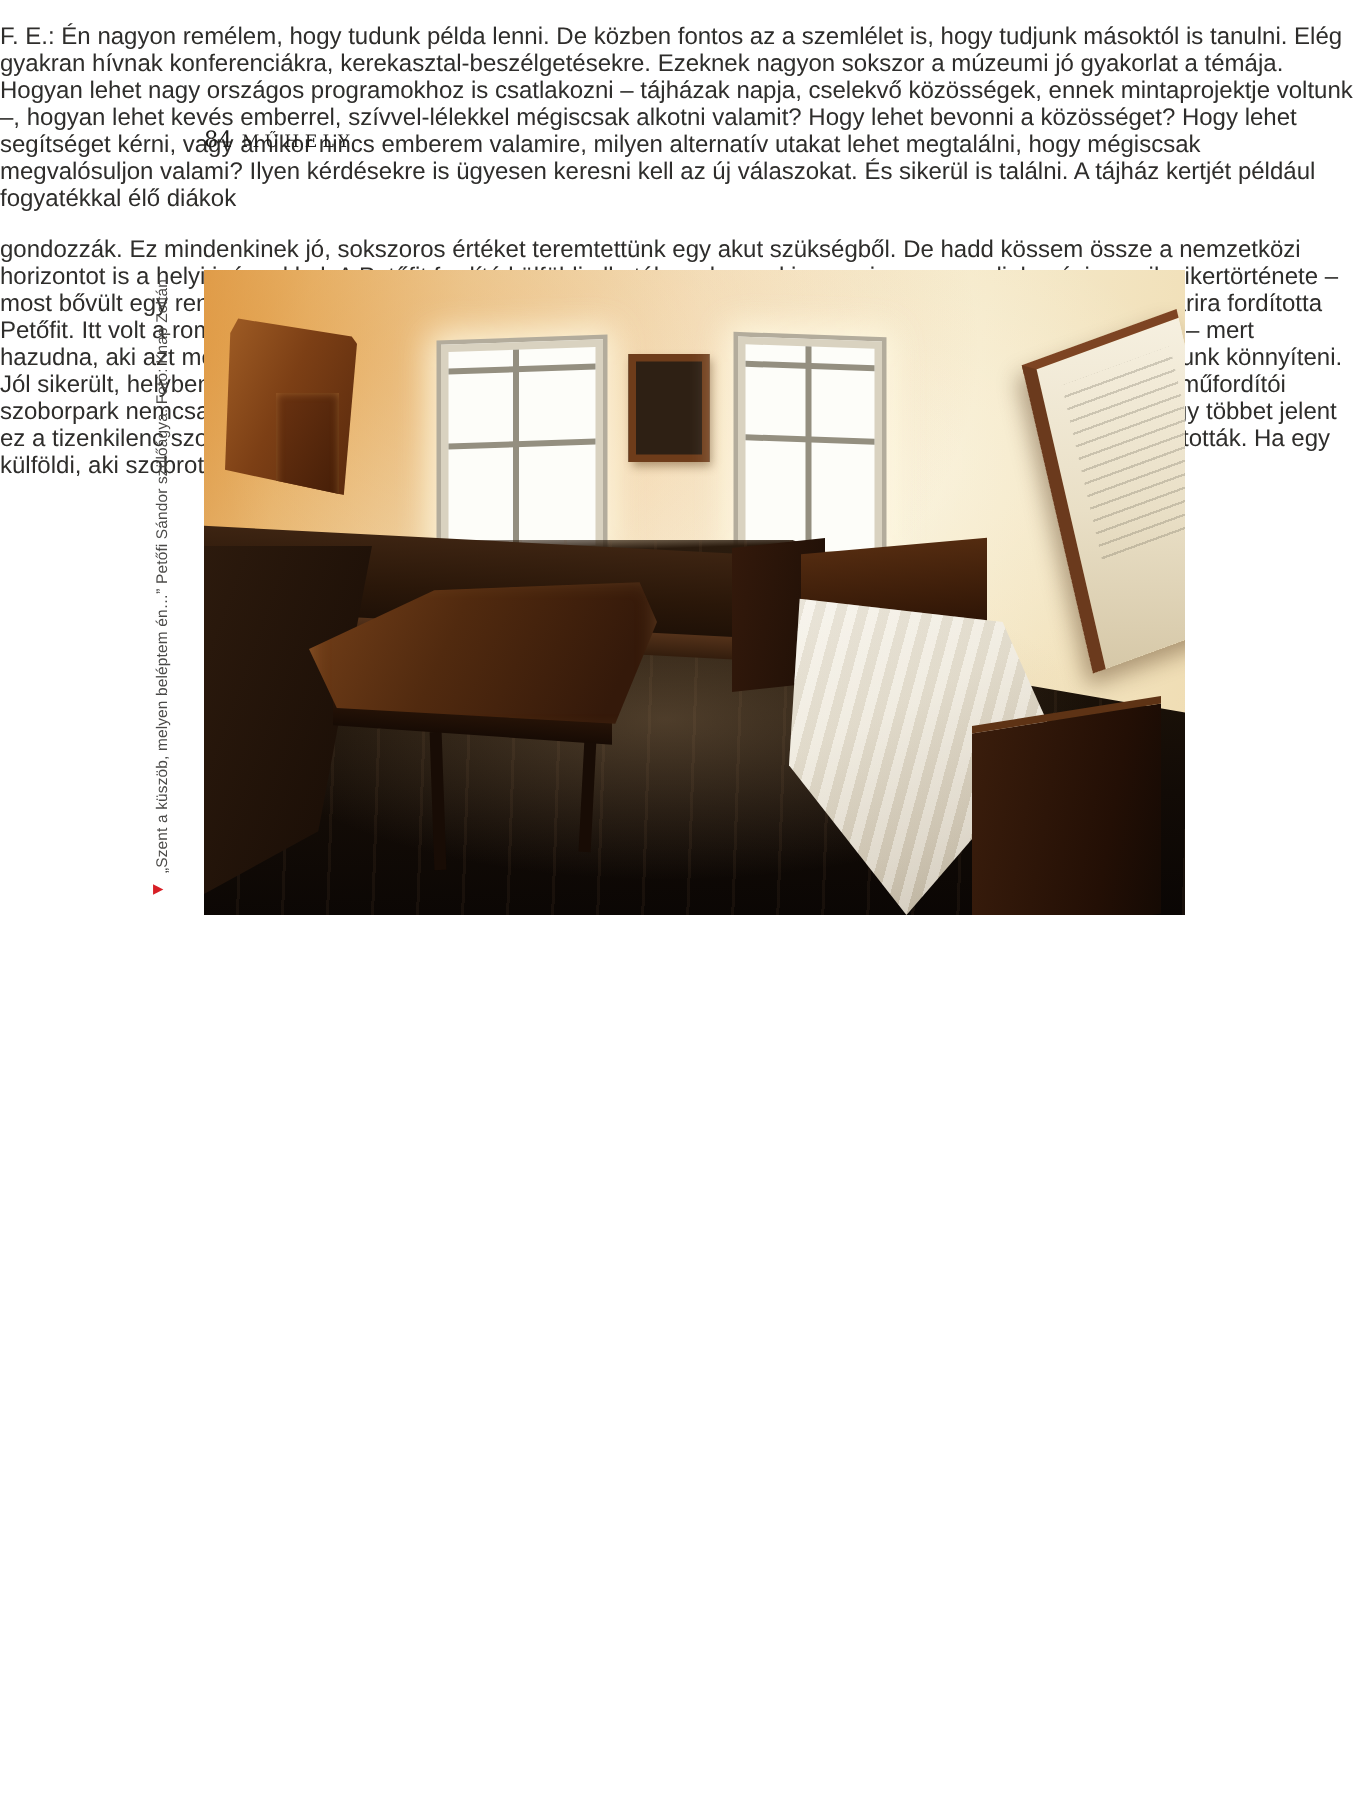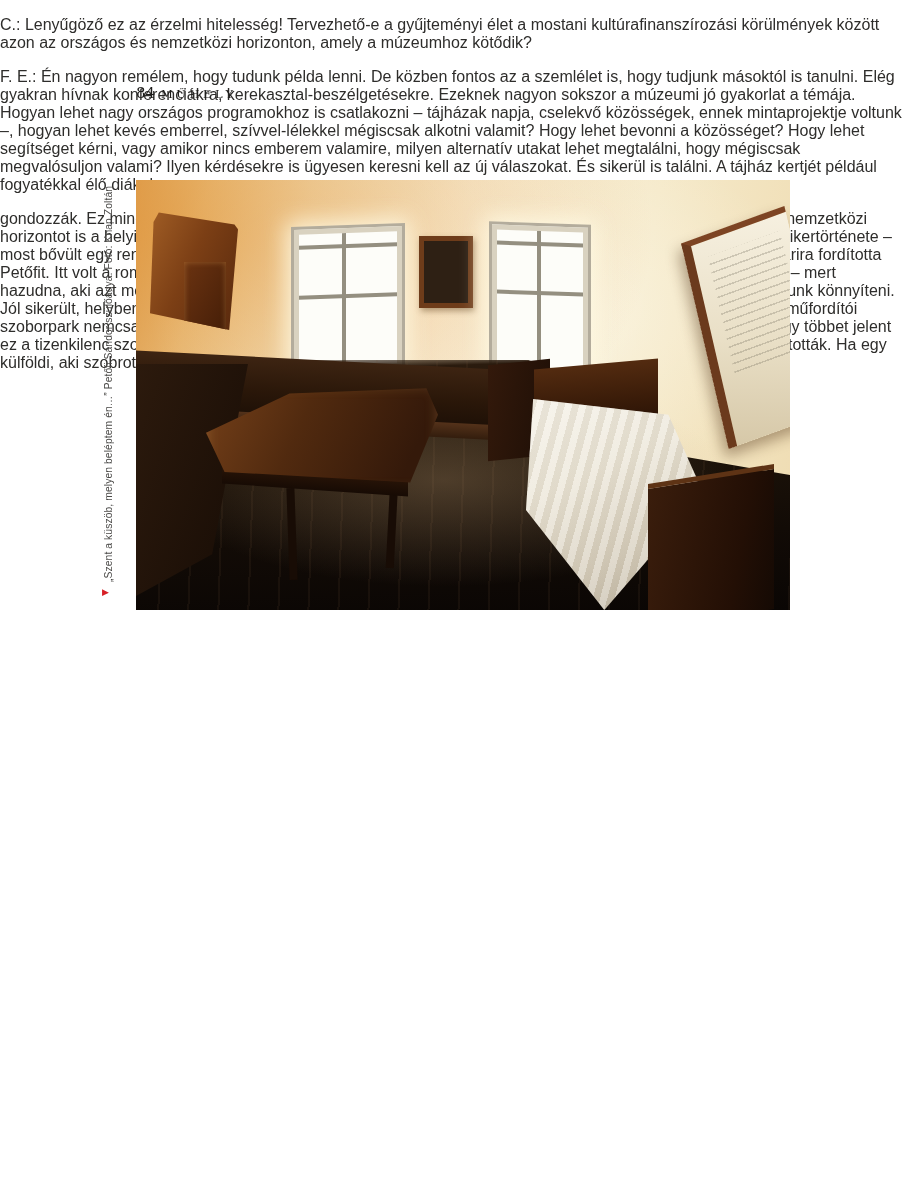--- a/index.html
+++ b/index.html
@@ -159,19 +159,18 @@
   <div class="chair2-back"></div>
   <div class="chair2-seat"></div>
   <div class="chair2-leg1"></div>
   <div class="chair2-leg2"></div>
   <div class="chair2-leg3"></div>
   <div class="vignette"></div>
 </div>
 
 <div class="article">
   <div class="col col-left">
-    <p class="q"><span class="spk">C.:</span> <span>Lenyűgöző ez az érzelmi hitelesség! Tervezhető-e a gyűjteményi élet a mostani kultúrafinanszírozási körülmények között azon az országos és nemzetközi horizonton, amely a múzeumhoz kötődik?</span></p>
     <p><span class="spk">F. E.:</span> <span>Én nagyon remélem, hogy tudunk példa lenni. De közben fontos az a szemlélet is, hogy tudjunk másoktól is tanulni. Elég gyakran hívnak konferenciákra, kerekasztal-beszélgetésekre. Ezeknek nagyon sokszor a múzeumi jó gyakorlat a témája. Hogyan lehet nagy országos programokhoz is csatlakozni – tájházak napja, cselekvő közösségek, ennek mintaprojektje voltunk –, hogyan lehet kevés emberrel, szívvel-lélekkel mégiscsak alkotni valamit? Hogy lehet bevonni a közösséget? Hogy lehet segítséget kérni, vagy amikor nincs emberem valamire, milyen alternatív utakat lehet megtalálni, hogy mégiscsak megvalósuljon valami? Ilyen kérdésekre is ügyesen keresni kell az új válaszokat. És sikerül is találni. A tájház kertjét például fogyatékkal élő diákok</span></p>
   </div>
   <div class="col col-right">
     <p>gondozzák. Ez mindenkinek jó, sokszoros értéket teremtettünk egy akut szükségből. De hadd kössem össze a nemzetközi horizontot is a helyi igényekkel. A Petőfit fordító külföldi alkotók szoborparkja – ami a magyar diplomácia egyik sikertörténete – most bővült egy rendhagyó szoborral, Choli Daróczi József magyar cigány költőével és pedagóguséval, aki lovárira fordította Petőfit. Itt volt a romapolitika színe-java nálunk, de a lényeg talán inkább az, hogy egy Kiskőrösön is problémás – mert hazudna, aki azt mondaná, nem problémás – társadalmi kérdésen, együttélési helyzeten okosan és szépen tudunk könnyíteni. Jól sikerült, helyben is felfigyeltek rá, a cigányok is magukénak érzik a szobrot – mindig van friss virág alatta. A műfordítói szoborpark nemcsak a kultúrdiplomáciai tisztelgés terepe, hanem helyi hatása is van. Biztos vagyok benne, hogy többet jelent ez a tizenkilenc szobor annak, aki nap mint nap látja, mint ha csak elmondjuk, hogy Petőfit ötven nyelvre lefordították. Ha egy külföldi, aki szobrot</p>
   </div>
 </div>
 
 </body></html>

